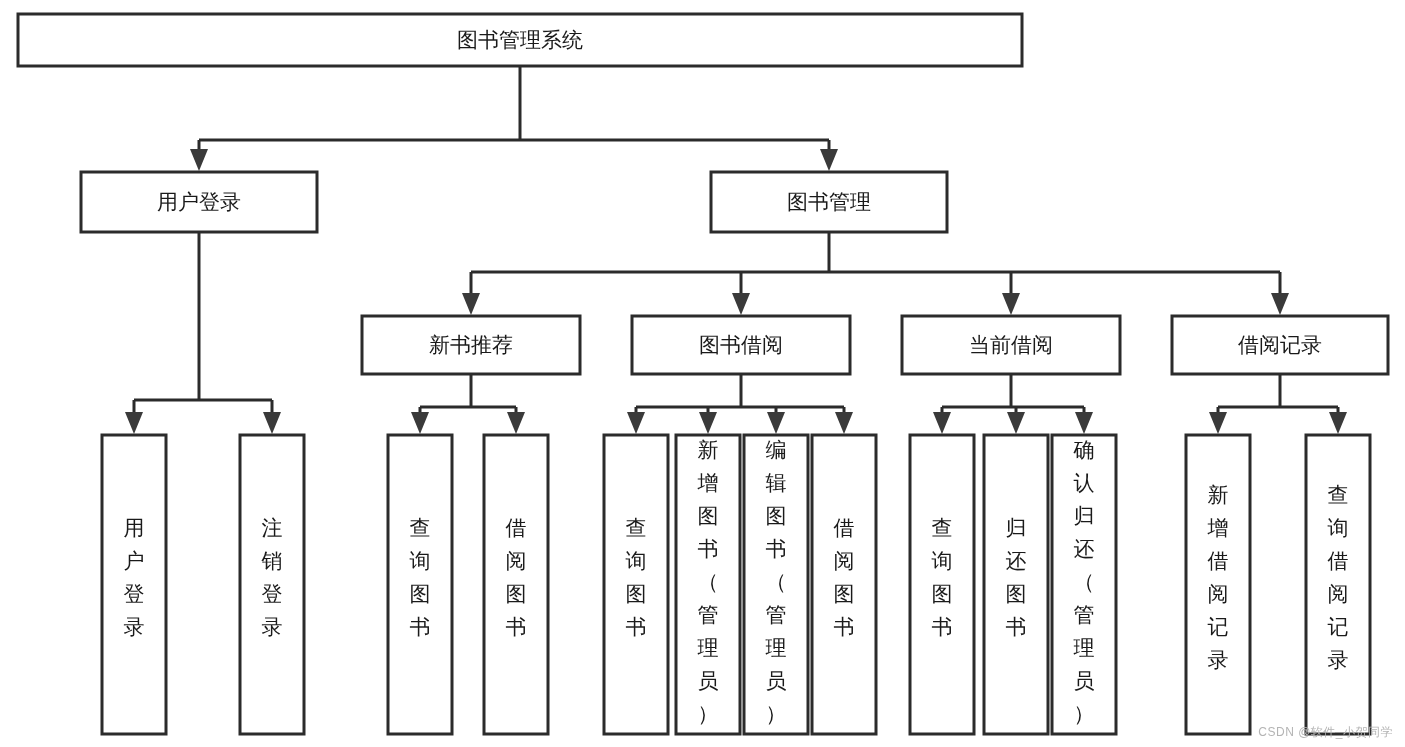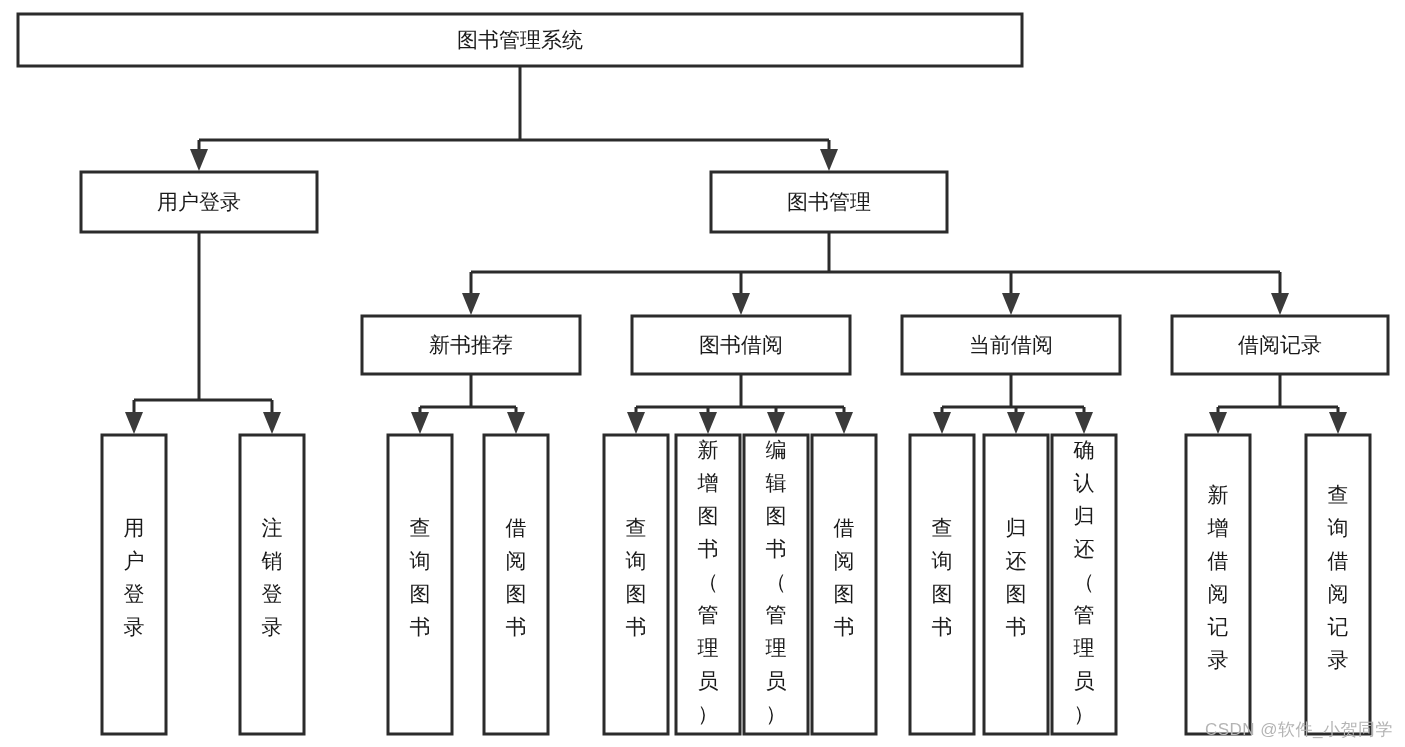--- a/index.html
+++ b/index.html
@@ -54,21 +54,21 @@
     fill: #1a1a1a;
     font-family: "Liberation Sans", "DejaVu Sans", sans-serif;
     font-size: 21px;
     text-anchor: middle;
   }
   .watermark {
     position: absolute;
     right: 12px;
     bottom: 6px;
     font-family: "Liberation Sans", "DejaVu Sans", sans-serif;
-    font-size: 17px;
+    font-size: 12px;
     color: #b4b4b4;
     letter-spacing: 0.5px;
     white-space: nowrap;
     pointer-events: none;
   }
 </style>
 </head>
 <body>
 
 <div id="diagram-root">

